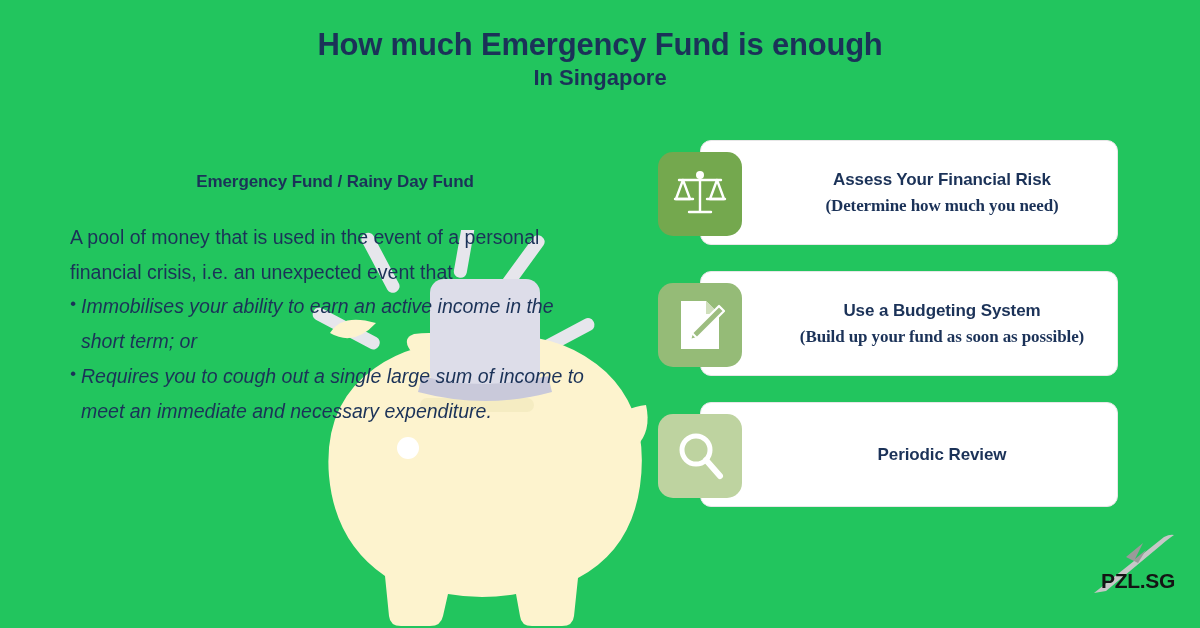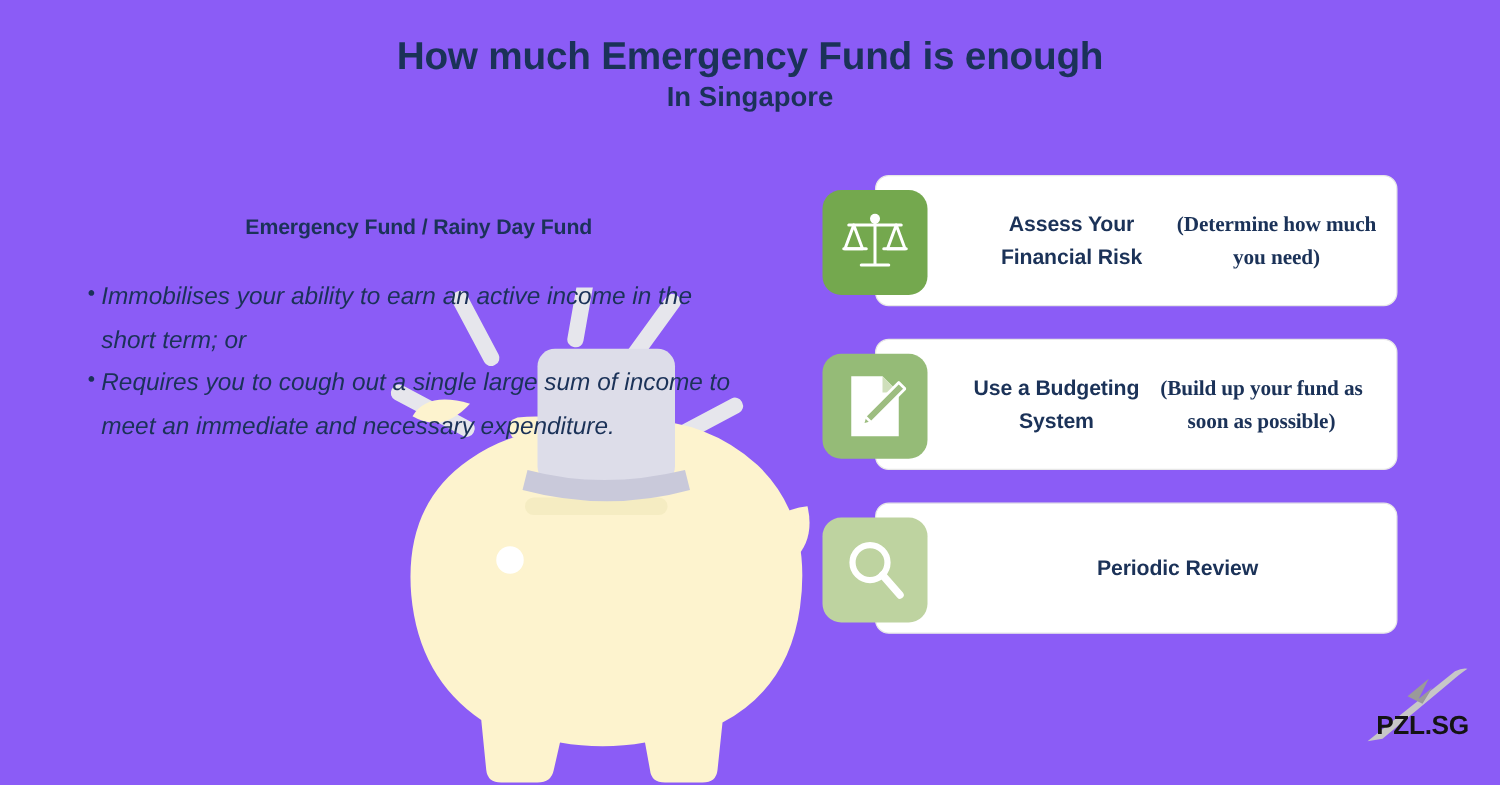--- a/index.html
+++ b/index.html
@@ -10,21 +10,21 @@
     width: 1200px;
     height: 628px;
     background: #ffffff;
     font-family: "Liberation Sans", sans-serif;
     overflow: hidden;
   }
   .slide {
     position: relative;
     width: 1200px;
     height: 628px;
-    background: #8b5cf6;
+    background: #22c55e;
     overflow: hidden;
   }
 
   
   .watermark {
     position: absolute;
     left: 300px;
     top: 230px;
     width: 380px;
     height: 398px;
@@ -139,20 +139,21 @@
     z-index: 2;
   }
   .icon-tile svg { display: block; }
   .card-text {
     position: absolute;
     left: 120px;
     right: 12px;
     top: 0;
     height: 105px;
     display: flex;
+    flex-direction: column;
     align-items: center;
     justify-content: center;
     text-align: center;
     z-index: 1;
   }
   .card-title {
     font-size: 17px;
     font-weight: bold;
     color: #1b3258;
     line-height: 1.5;
@@ -225,20 +226,21 @@
     </svg>
   </div>
 
   <div class="header">
     <h1 class="title">How much Emergency Fund is enough</h1>
     <h2 class="subtitle">In Singapore</h2>
   </div>
 
   <div class="left-col">
     <div class="left-heading">Emergency Fund / Rainy Day Fund</div>
+    <p class="body-text">A pool of money that is used in the event of a personal financial crisis, i.e. an unexpected event that</p>
     <ul class="bullet-list">
       <li>Immobilises your ability to earn an active income in the short term; or</li>
       <li>Requires you to cough out a single large sum of income to meet an immediate and necessary expenditure.</li>
     </ul>
   </div>
 
   <div class="cards">
 
     <div class="card-wrap">
       <div class="card-box"></div>

